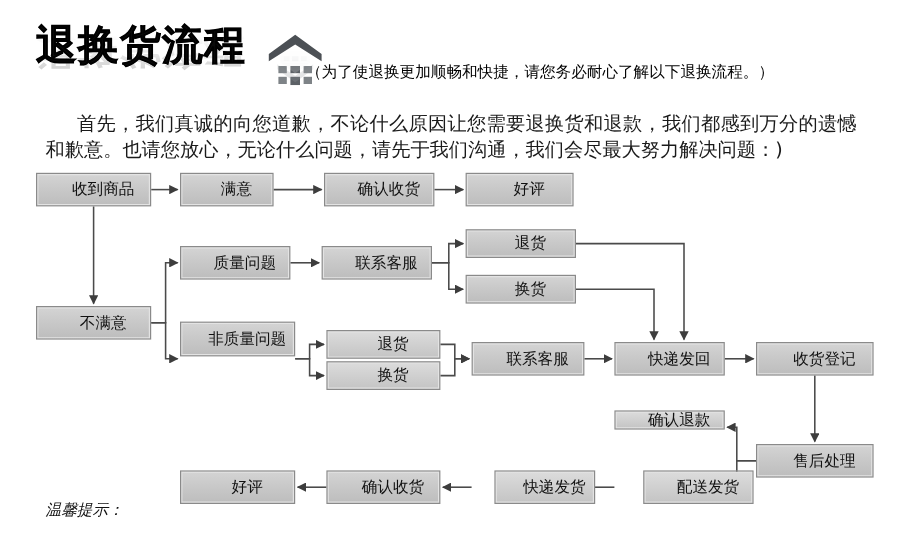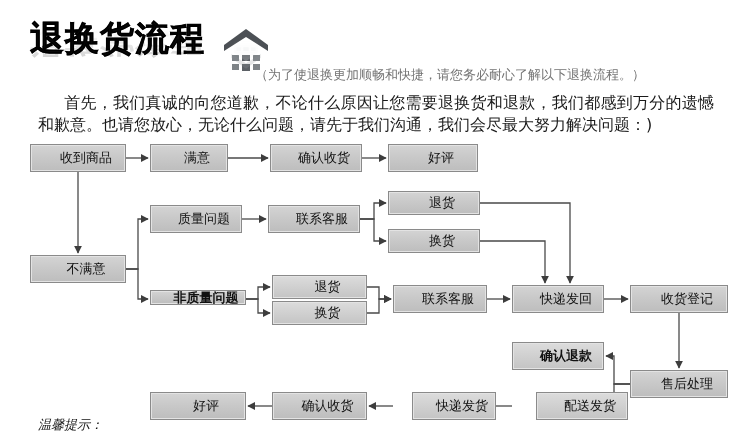--- a/index.html
+++ b/index.html
@@ -31,22 +31,22 @@
     mask-image:linear-gradient(to top, rgba(0,0,0,0) 10%, rgba(0,0,0,0.75) 95%);
     opacity:.85;
     pointer-events:none;
   }
   .house-icon{position:absolute;left:222px;top:27px;width:48px;height:44px;}
   .house-reflect{position:absolute;left:222px;top:70px;width:48px;height:30px;opacity:.45;
     transform:scaleY(-1);transform-origin:top center;
     -webkit-mask-image:linear-gradient(to bottom, rgba(0,0,0,0.7), rgba(0,0,0,0));
     mask-image:linear-gradient(to bottom, rgba(0,0,0,0.7), rgba(0,0,0,0));}
   .subtitle{
-    position:absolute;left:255px;top:66px;
-    font-size:13px;color:#737373;white-space:nowrap;
+    position:absolute;left:255px;top:51px;
+    font-size:13px;color:#000000;white-space:nowrap;
   }
 
   
   .intro{
     position:absolute;left:38px;top:92px;width:676px;
     font-size:16px;line-height:22px;color:#1a1a1a;
     text-align:justify;
   }
   .intro .indent{display:inline-block;width:26px;}
 
@@ -182,41 +182,41 @@
       <span>质量问题</span>
     </div>
     <div class="node" style="left:268px;top:75px;width:92px;height:28px;">
       <span>联系客服</span>
     </div>
 
     <div class="node" style="left:30px;top:125px;width:96px;height:28px;">
       <span>不满意</span>
     </div>
 
-    <div class="node" style="left:150px;top:160px;width:96px;height:15px;font-weight:bold;">
+    <div class="node" style="left:150px;top:138px;width:96px;height:29px;">
       <span>非质量问题</span>
     </div>
     <div class="node light" style="left:272px;top:145px;width:95px;height:24px;">
       <span>退货</span>
     </div>
     <div class="node light" style="left:272px;top:171px;width:95px;height:24px;">
       <span>换货</span>
     </div>
 
     <div class="node" style="left:393px;top:155px;width:94px;height:28px;">
       <span>联系客服</span>
     </div>
     <div class="node" style="left:512px;top:155px;width:92px;height:28px;">
       <span>快递发回</span>
     </div>
     <div class="node" style="left:630px;top:155px;width:98px;height:28px;">
       <span>收货登记</span>
     </div>
 
-    <div class="node light" style="left:512px;top:212px;width:92px;height:28px;font-weight:bold;">
+    <div class="node light" style="left:512px;top:212px;width:92px;height:16px;">
       <span>确认退款</span>
     </div>
     <div class="node" style="left:630px;top:240px;width:98px;height:28px;">
       <span>售后处理</span>
     </div>
 
     <div class="node light" style="left:536px;top:262px;width:92px;height:28px;">
       <span>配送发货</span>
     </div>
     <div class="node light" style="left:412px;top:262px;width:84px;height:28px;">

